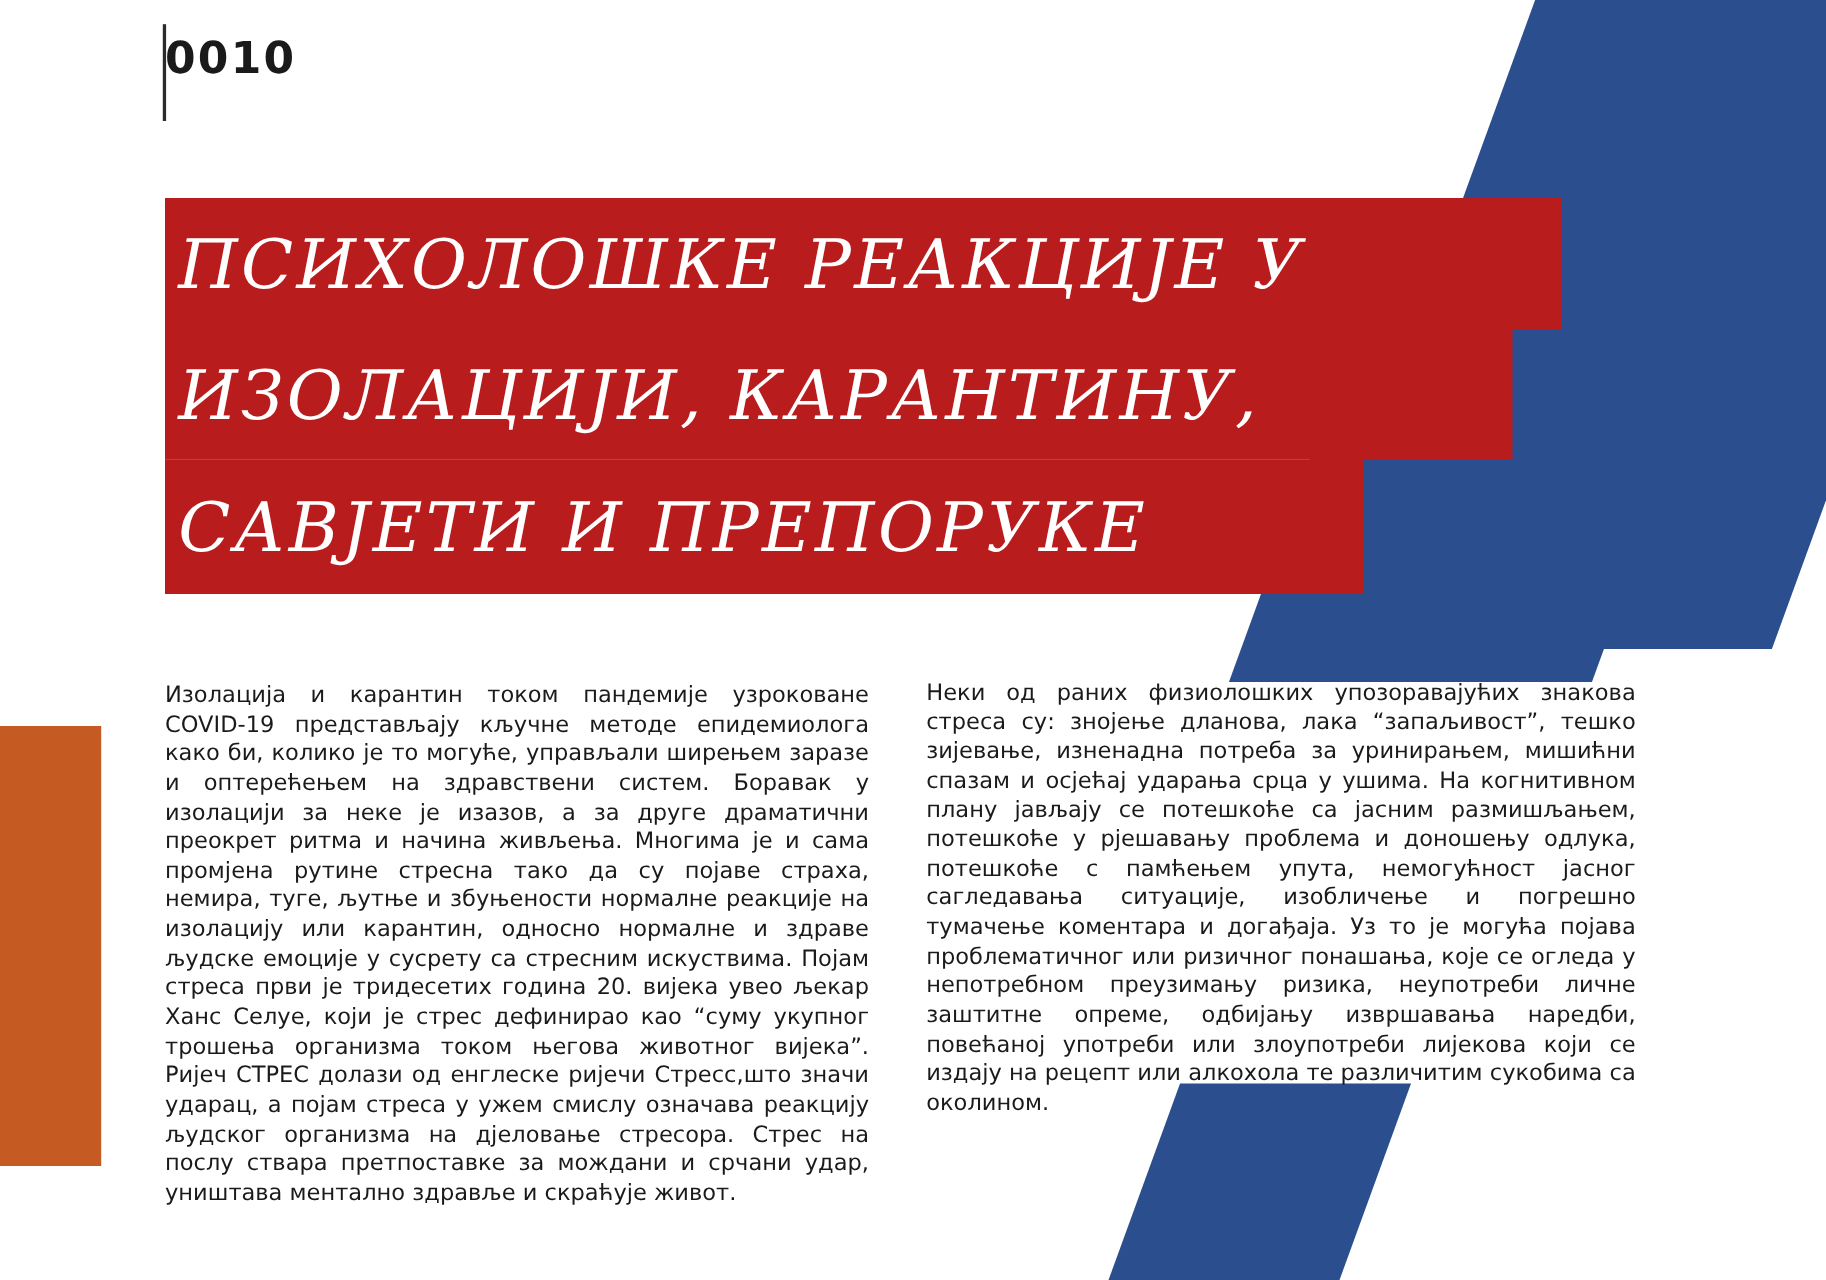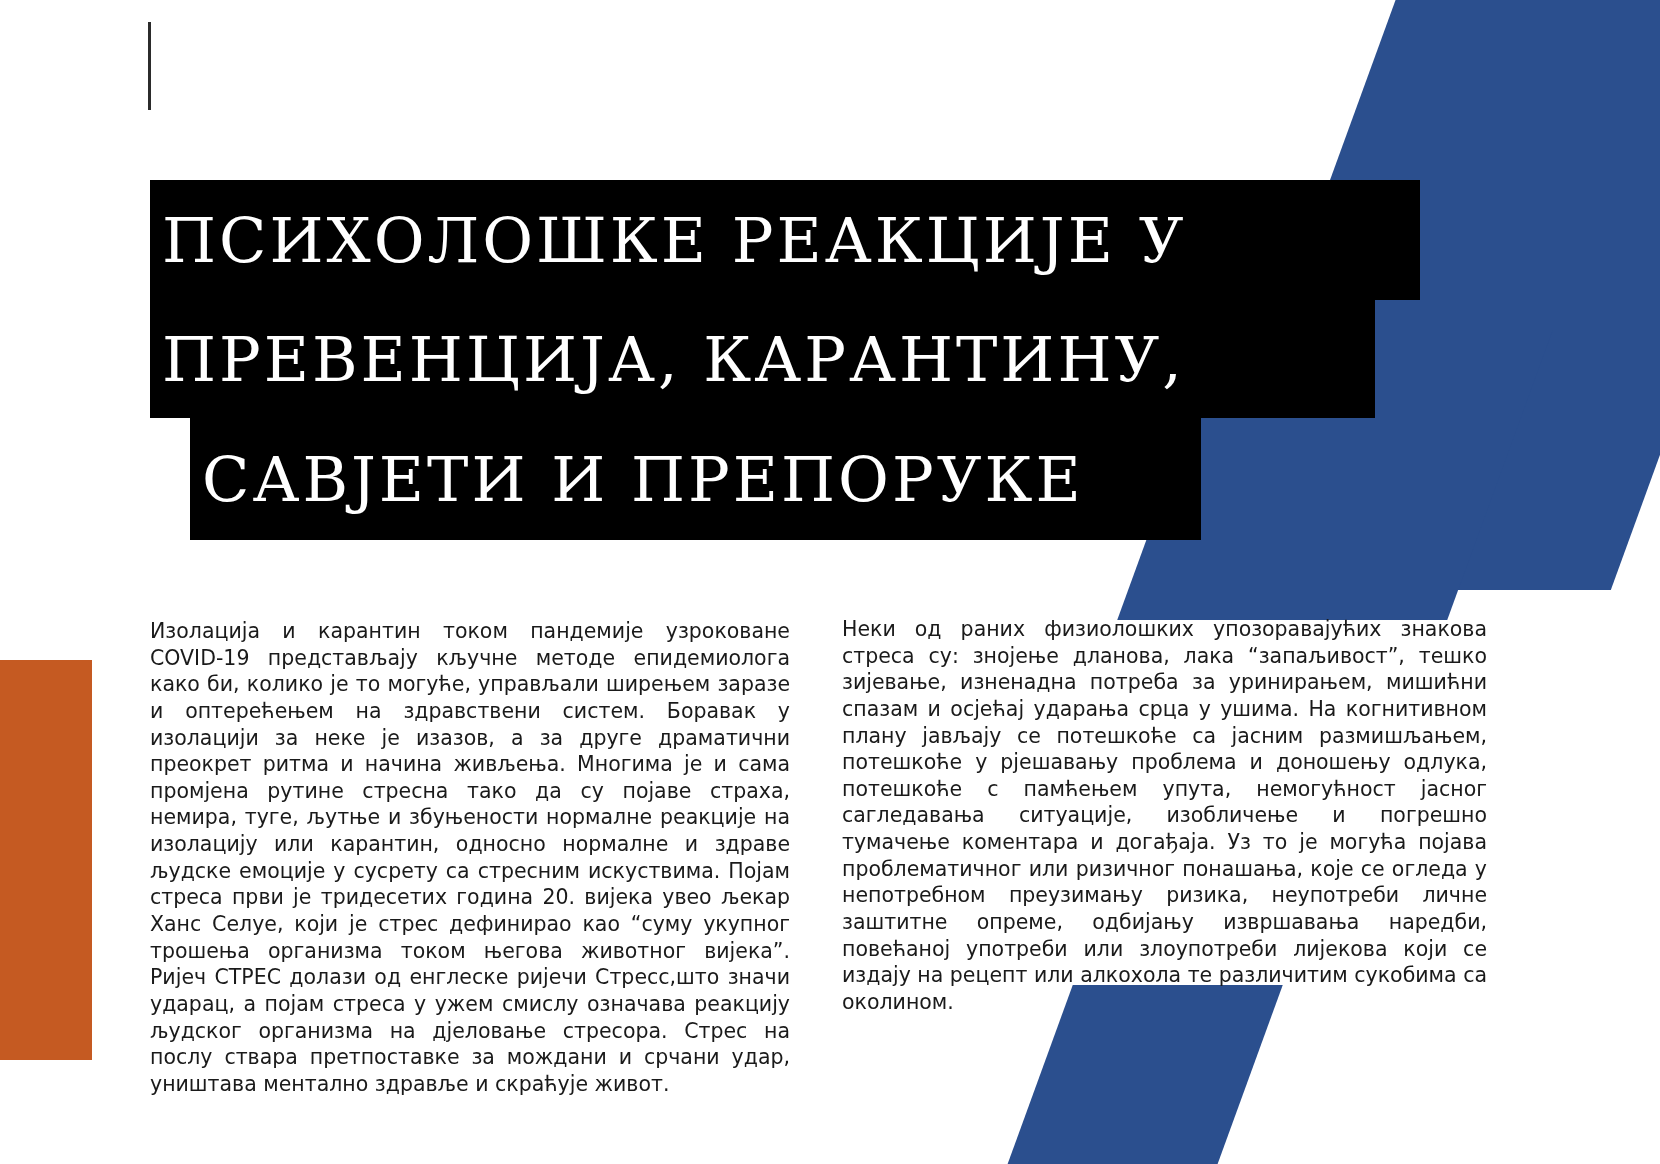--- a/index.html
+++ b/index.html
@@ -85,37 +85,38 @@
     font-weight: bold;
     color: #1a1a1a;
     letter-spacing: 2px;
     font-family: "DejaVu Sans", sans-serif;
   }
 
   
   .title-line {
     position: absolute;
     left: 150px;
-    background: #000000;
+    background: #b91c1c;
     z-index: 2;
     box-sizing: border-box;
     display: flex;
     align-items: center;
+    font-style: italic;
   }
   .title-line span {
     font-family: "DejaVu Serif", serif;
     color: #ffffff;
     font-size: 62px;
     letter-spacing: 3px;
     white-space: nowrap;
     padding-left: 12px;
   }
   #tl1 { top: 180px;  width: 1270px; height: 120px; }
   #tl2 { top: 300px;  width: 1225px; height: 118px; }
-  #tl3 { top: 418px;  width: 1011px; height: 122px; margin-left: 40px; }
+  #tl3 { top: 418px;  width: 1090px; height: 122px; }
 
   
   .col {
     position: absolute;
     z-index: 3;
     font-family: "DejaVu Sans", sans-serif;
     font-size: 20.5px;
     line-height: 1.30;
     color: #1a1a1a;
     text-align: justify;
@@ -136,26 +137,27 @@
 </head>
 <body>
 
 <div class="blue-shape-top"></div>
 <div class="blue-shape-top-inner"></div>
 <div class="blue-shape-bottom"></div>
 <div class="orange-side-bar"></div>
 
 <div class="header-rule"></div>
 <div class="header">
+  <div class="header-number">0010</div>
 </div>
 
 <div class="title-line" id="tl1">
   <span>ПСИХОЛОШКЕ РЕАКЦИЈЕ У</span>
 </div>
 <div class="title-line" id="tl2">
-  <span>ПРЕВЕНЦИЈА, КАРАНТИНУ,</span>
+  <span>ИЗОЛАЦИЈИ, КАРАНТИНУ,</span>
 </div>
 <div class="title-line" id="tl3">
   <span>САВЈЕТИ И ПРЕПОРУКЕ</span>
 </div>
 
 <div class="col" id="col-left">Изолација и карантин током пандемије узроковане COVID-19 представљају кључне методе епидемиолога како би, колико је то могуће, управљали ширењем заразе и оптерећењем на здравствени систем. Боравак у изолацији за неке је изазов, а за друге драматични преокрет ритма и начина живљења. Многима је и сама промјена рутине стресна тако да су појаве страха, немира, туге, љутње и збуњености нормалне реакције на изолацију или карантин, односно нормалне и здраве људске емоције у сусрету са стресним искуствима. Појам стреса први је тридесетих година 20. вијека увео љекар Ханс Селуе, који је стрес дефинирао као “суму укупног трошења организма током његова животног вијека”. Ријеч СТРЕС долази од енглеске ријечи Стресс,што значи ударац, а појам стреса у ужем смислу означава реакцију људског организма на дјеловање стресора. Стрес на послу ствара претпоставке за мождани и срчани удар, уништава ментално здравље и скраћује живот.</div>
 <div class="col" id="col-right">Неки од раних физиолошких упозоравајућих знакова стреса су: знојење дланова, лака “запаљивост”, тешко зијевање, изненадна потреба за уринирањем, мишићни спазам и осјећај ударања срца у ушима. На когнитивном плану јављају се потешкоће са јасним размишљањем, потешкоће у рјешавању проблема и доношењу одлука, потешкоће с памћењем упута, немогућност јасног сагледавања ситуације, изобличење и погрешно тумачење коментара и догађаја. Уз то је могућа појава проблематичног или ризичног понашања, које се огледа у непотребном преузимању ризика, неупотреби личне заштитне опреме, одбијању извршавања наредби, повећаној употреби или злоупотреби лијекова који се издају на рецепт или алкохола те различитим сукобима са околином.</div>
 
 </body></html>

